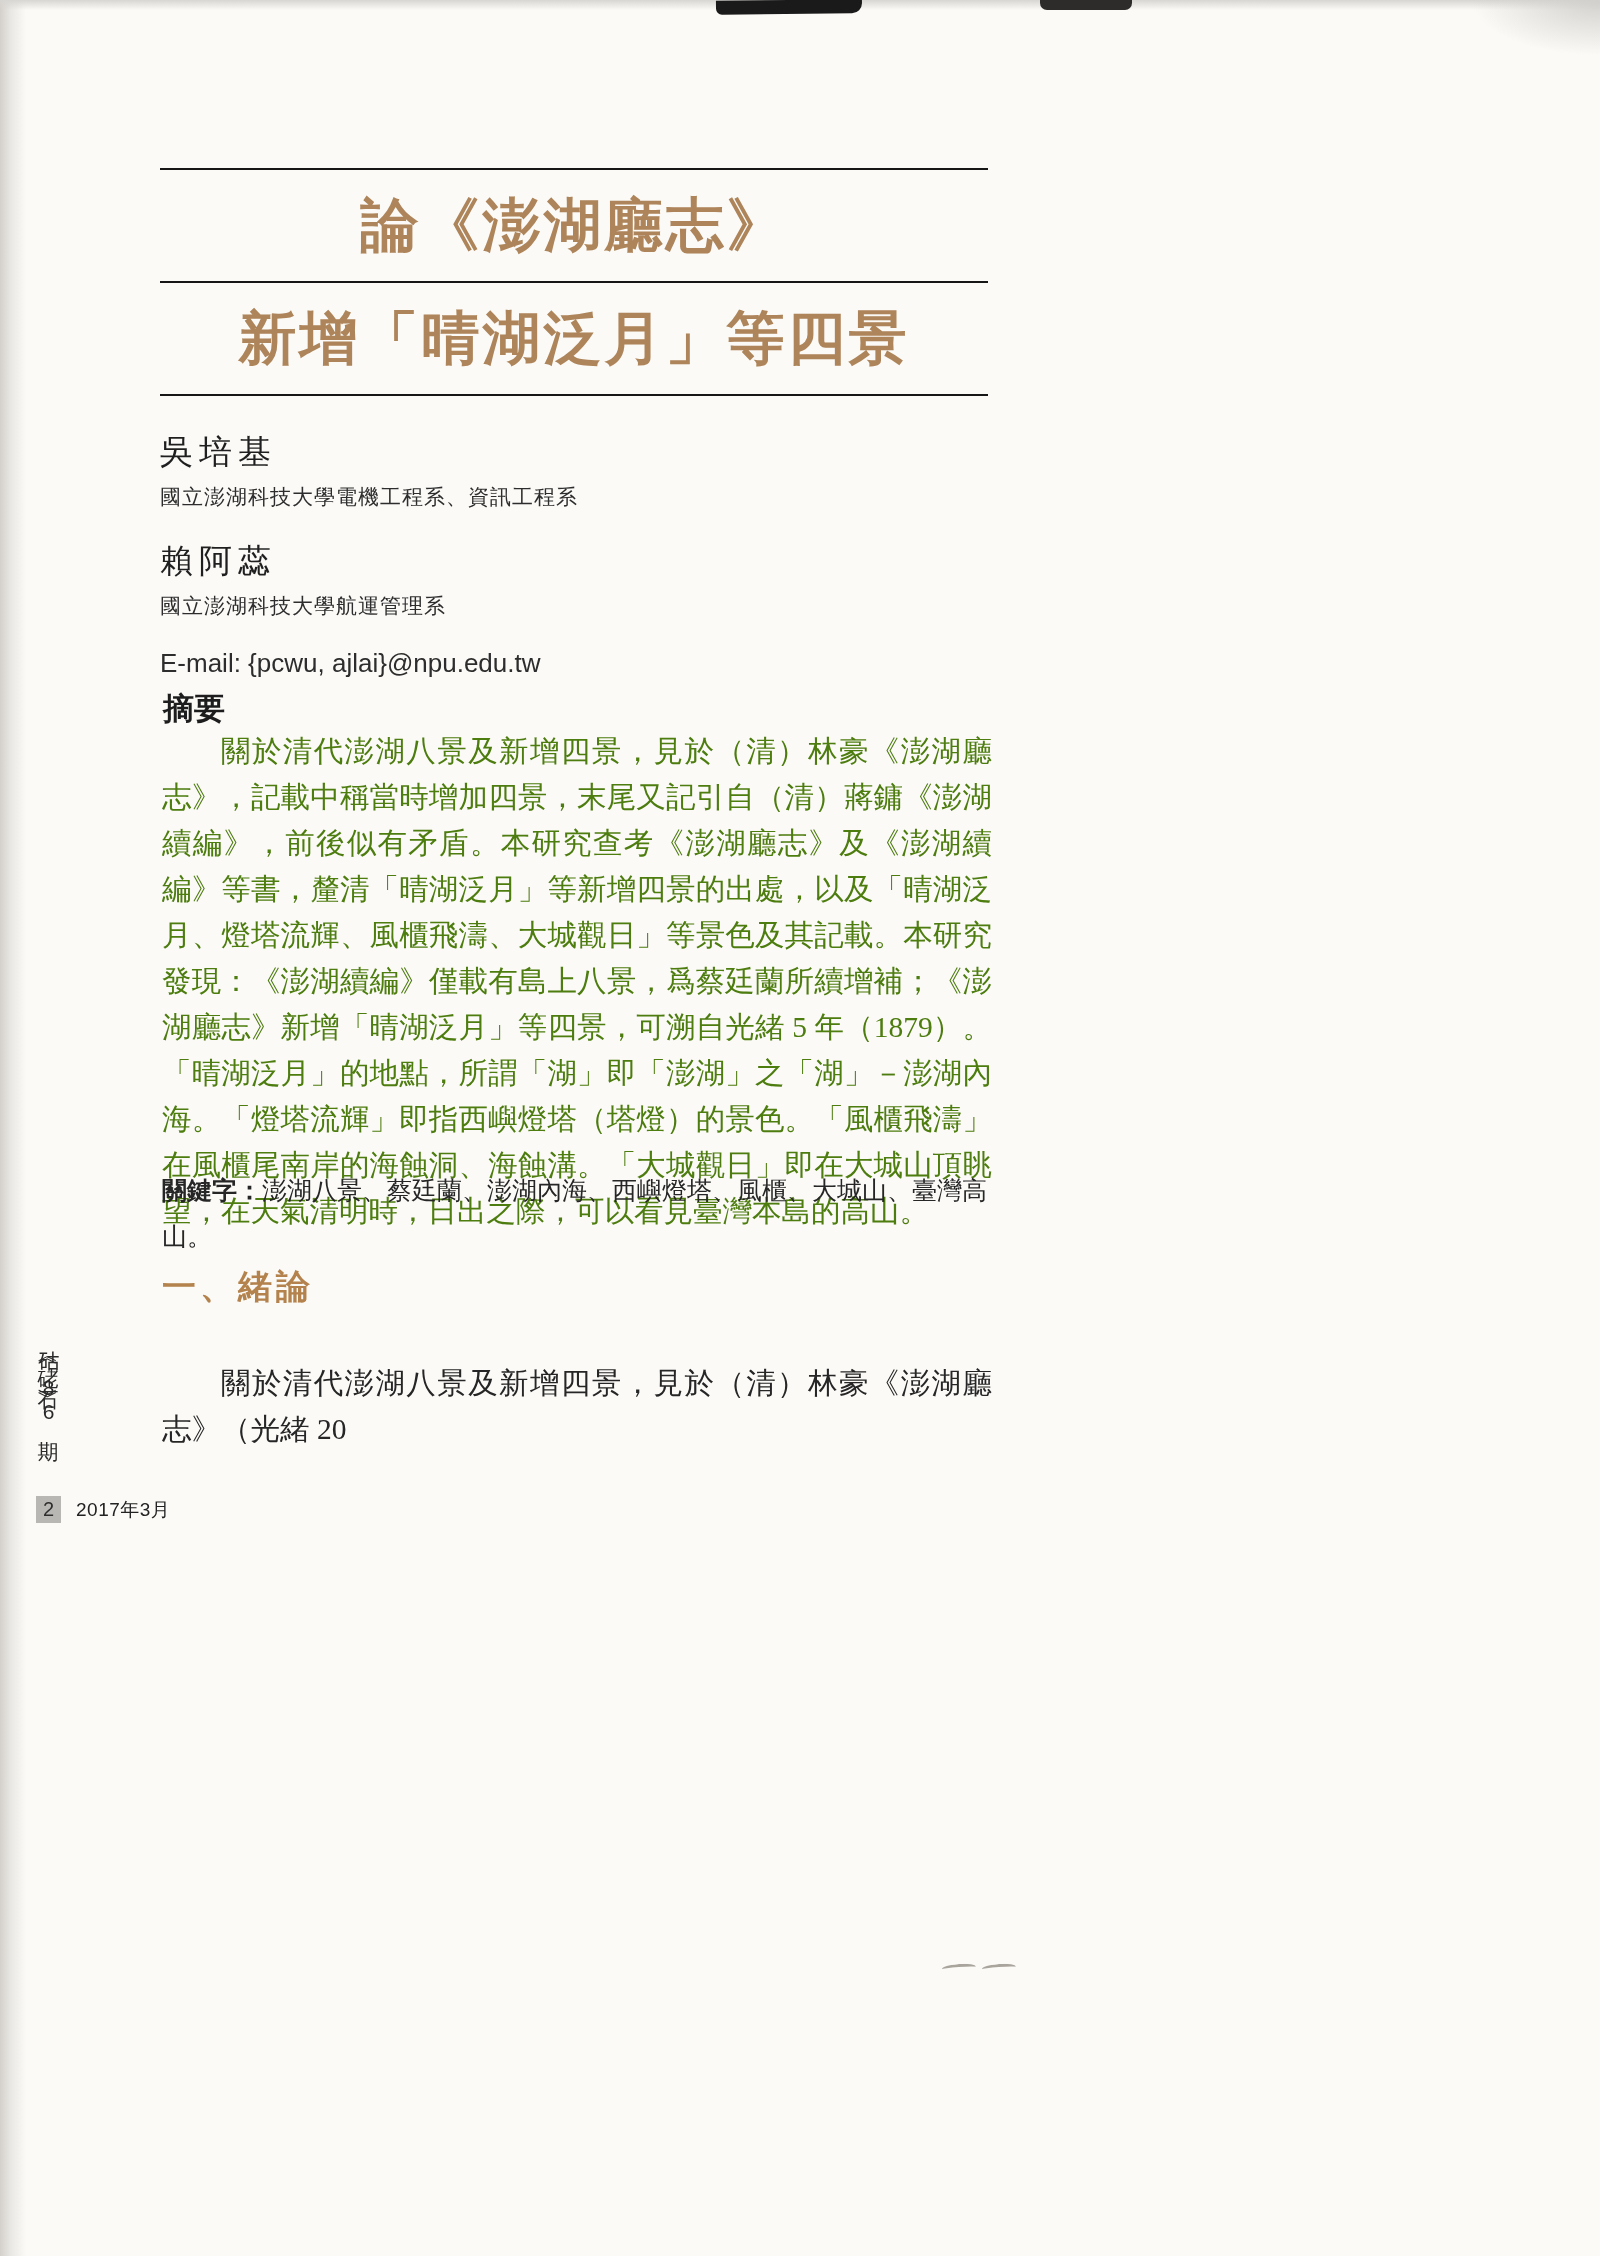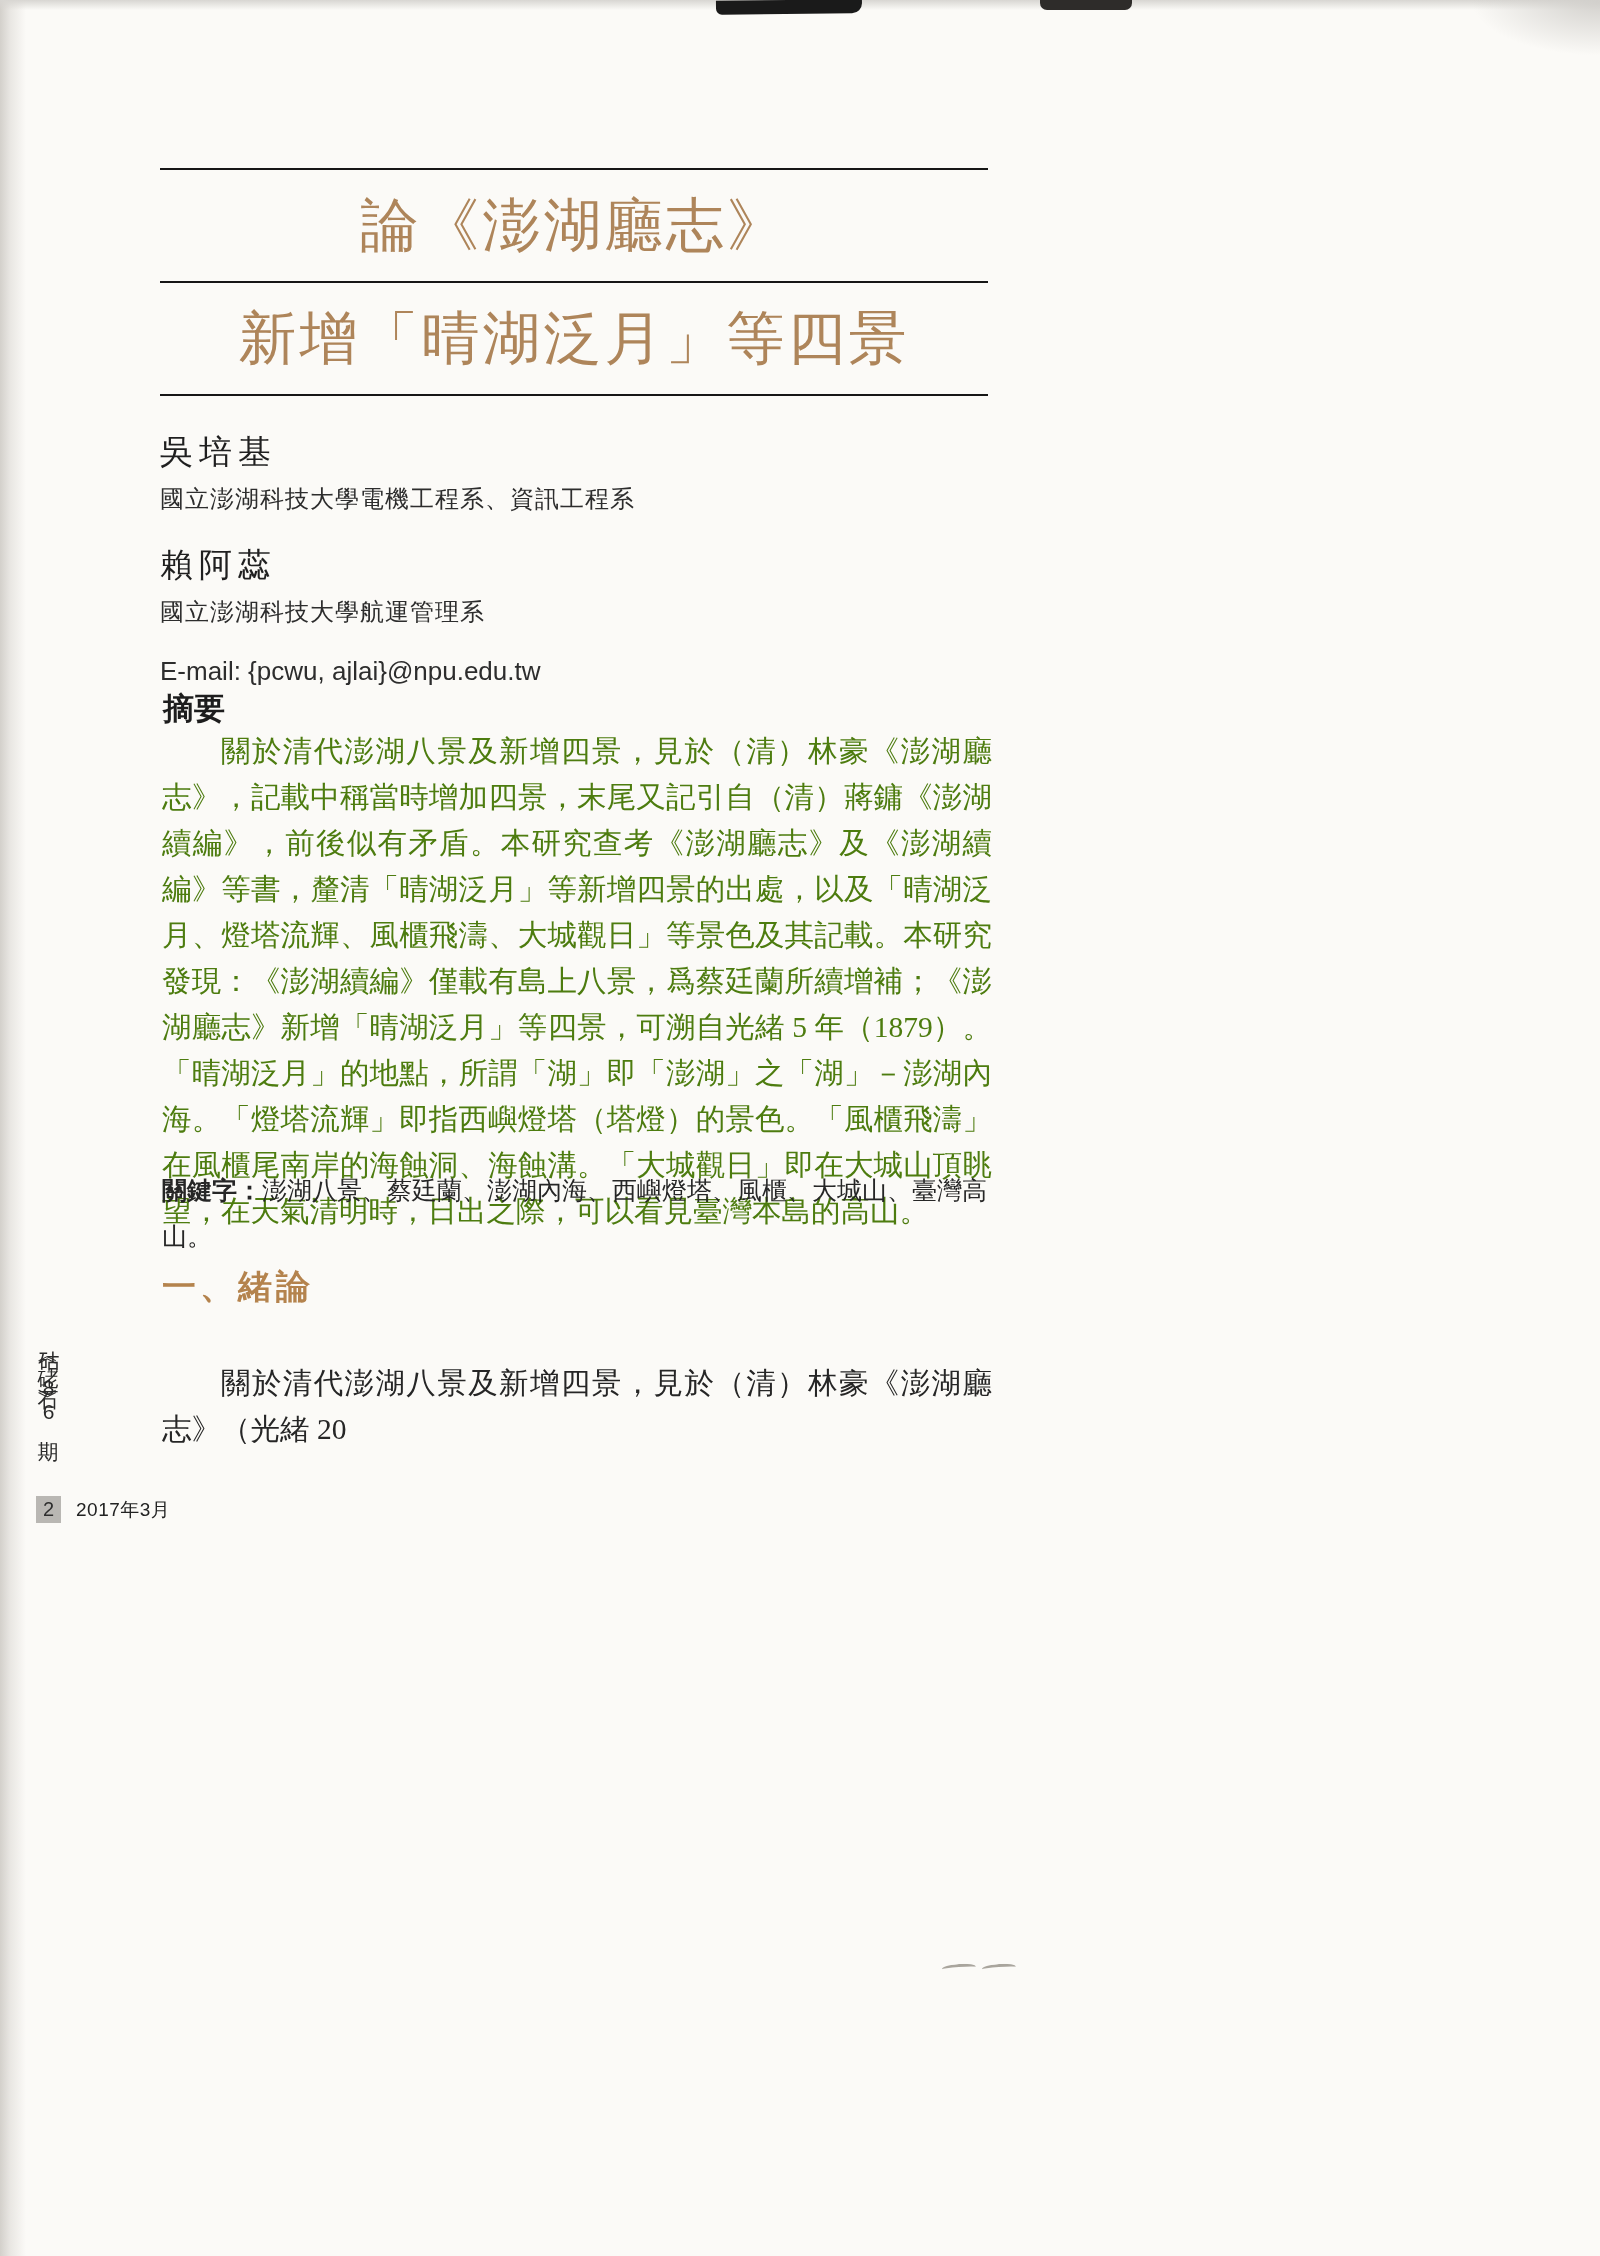--- a/index.html
+++ b/index.html
@@ -39,31 +39,31 @@
     display:inline-block; width:34px; height:8px;
     border-top:3px solid #a9a59d; border-radius:50%;
     margin-right:6px; transform:rotate(-4deg);
   }
   
   .title-block { position:absolute; left:160px; top:168px; width:828px; }
   .rule { height:2px; background:#161616; }
   .title-line {
     height:111px; line-height:111px;
     text-align:center;
-    font-size:58px; font-weight:400;
+    font-size:58px; font-weight:700;
     letter-spacing:3px;
     color:#ae855a;
     white-space:nowrap;
   }
   
   .authors { position:absolute; left:160px; top:430px; width:828px; text-align:left; }
   .author-name { font-size:33px; color:#1f1f1f; letter-spacing:6px; margin-bottom:8px; }
   .author-affil {
     font-family:"Liberation Sans","DejaVu Sans",sans-serif;
-    font-size:24px; color:#2d2d2d; margin-bottom:28px; letter-spacing:1px;
+    font-size:21px; color:#2d2d2d; margin-bottom:28px; letter-spacing:1px;
   }
   .email-line {
     font-family:"Liberation Sans","DejaVu Sans",sans-serif;
     font-size:26px; color:#2d2d2d;
   }
   
   .abstract-heading {
     position:absolute; left:163px; top:688px;
     font-family:Liberation Serif, serif;
     font-size:31px; font-weight:bold; color:#1d1d1d;

